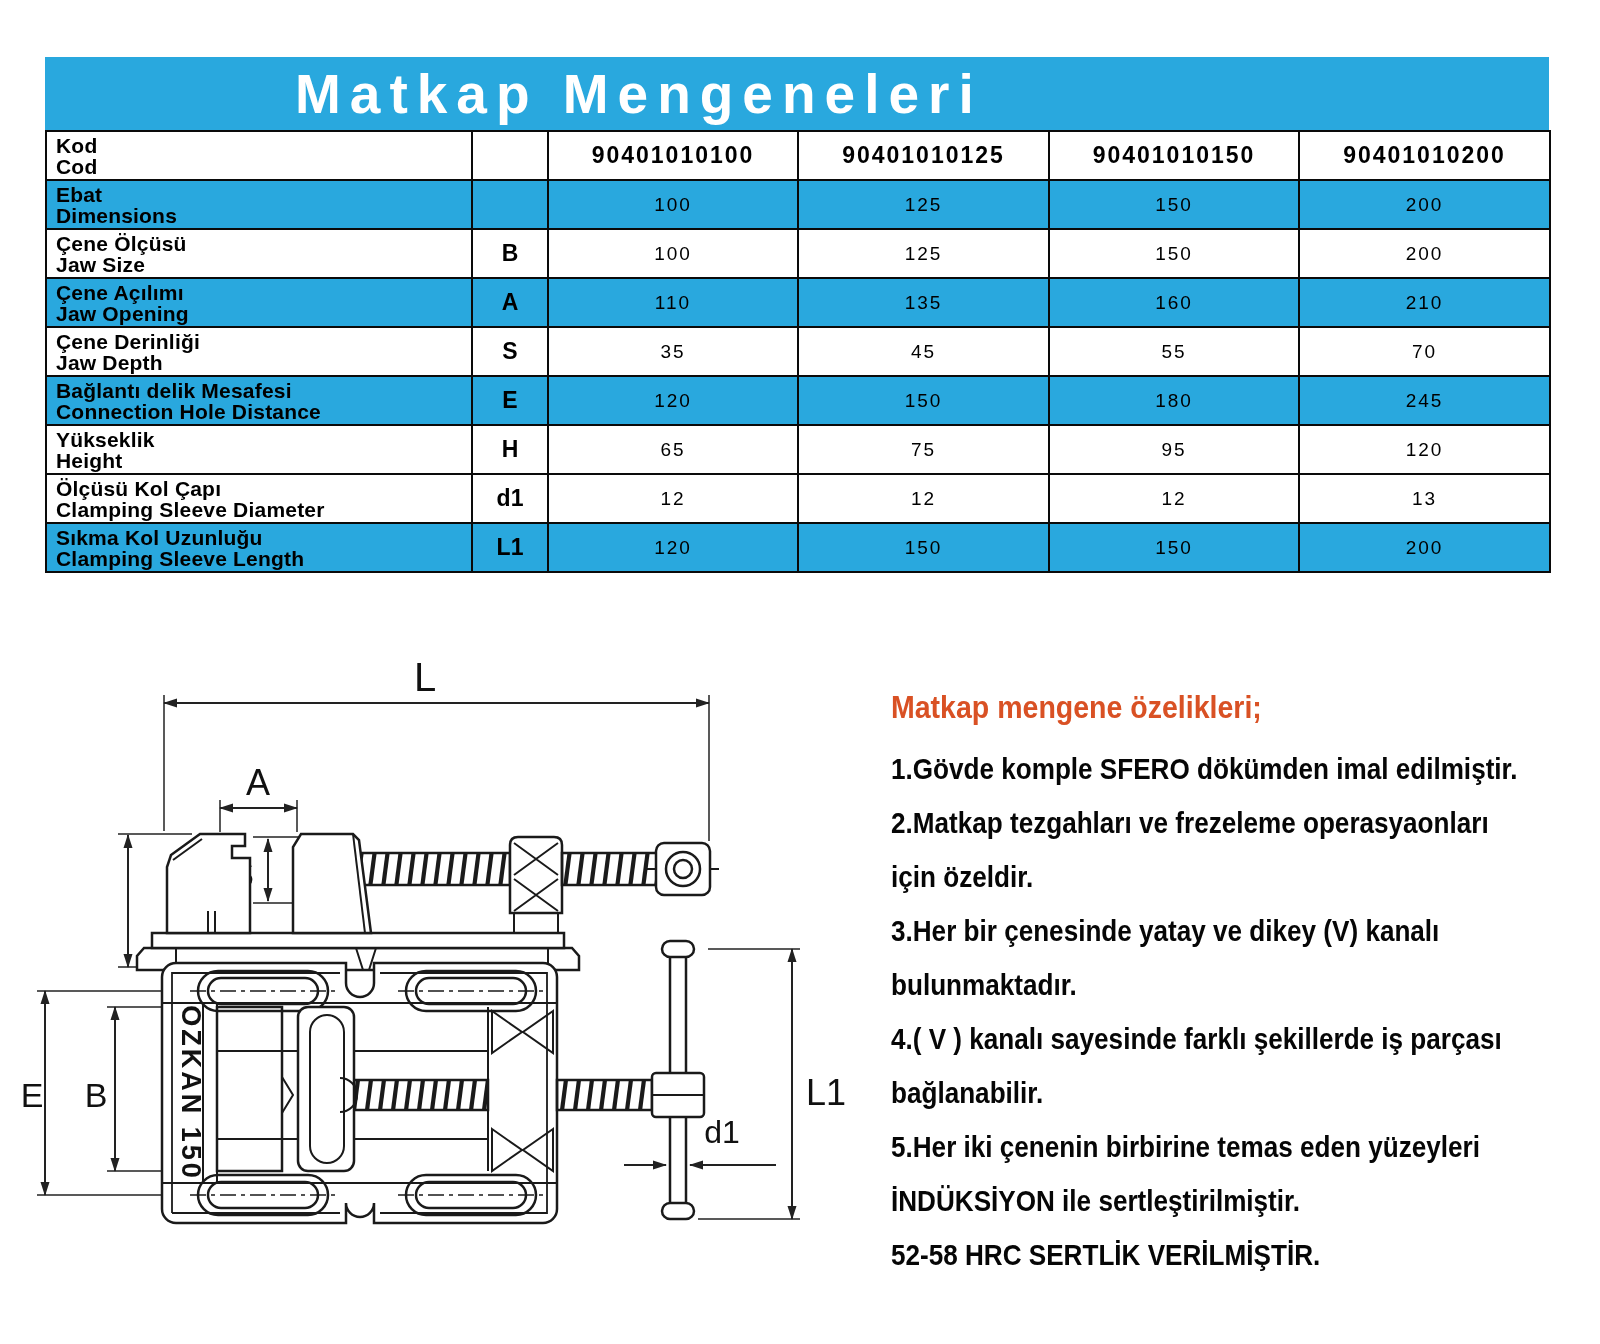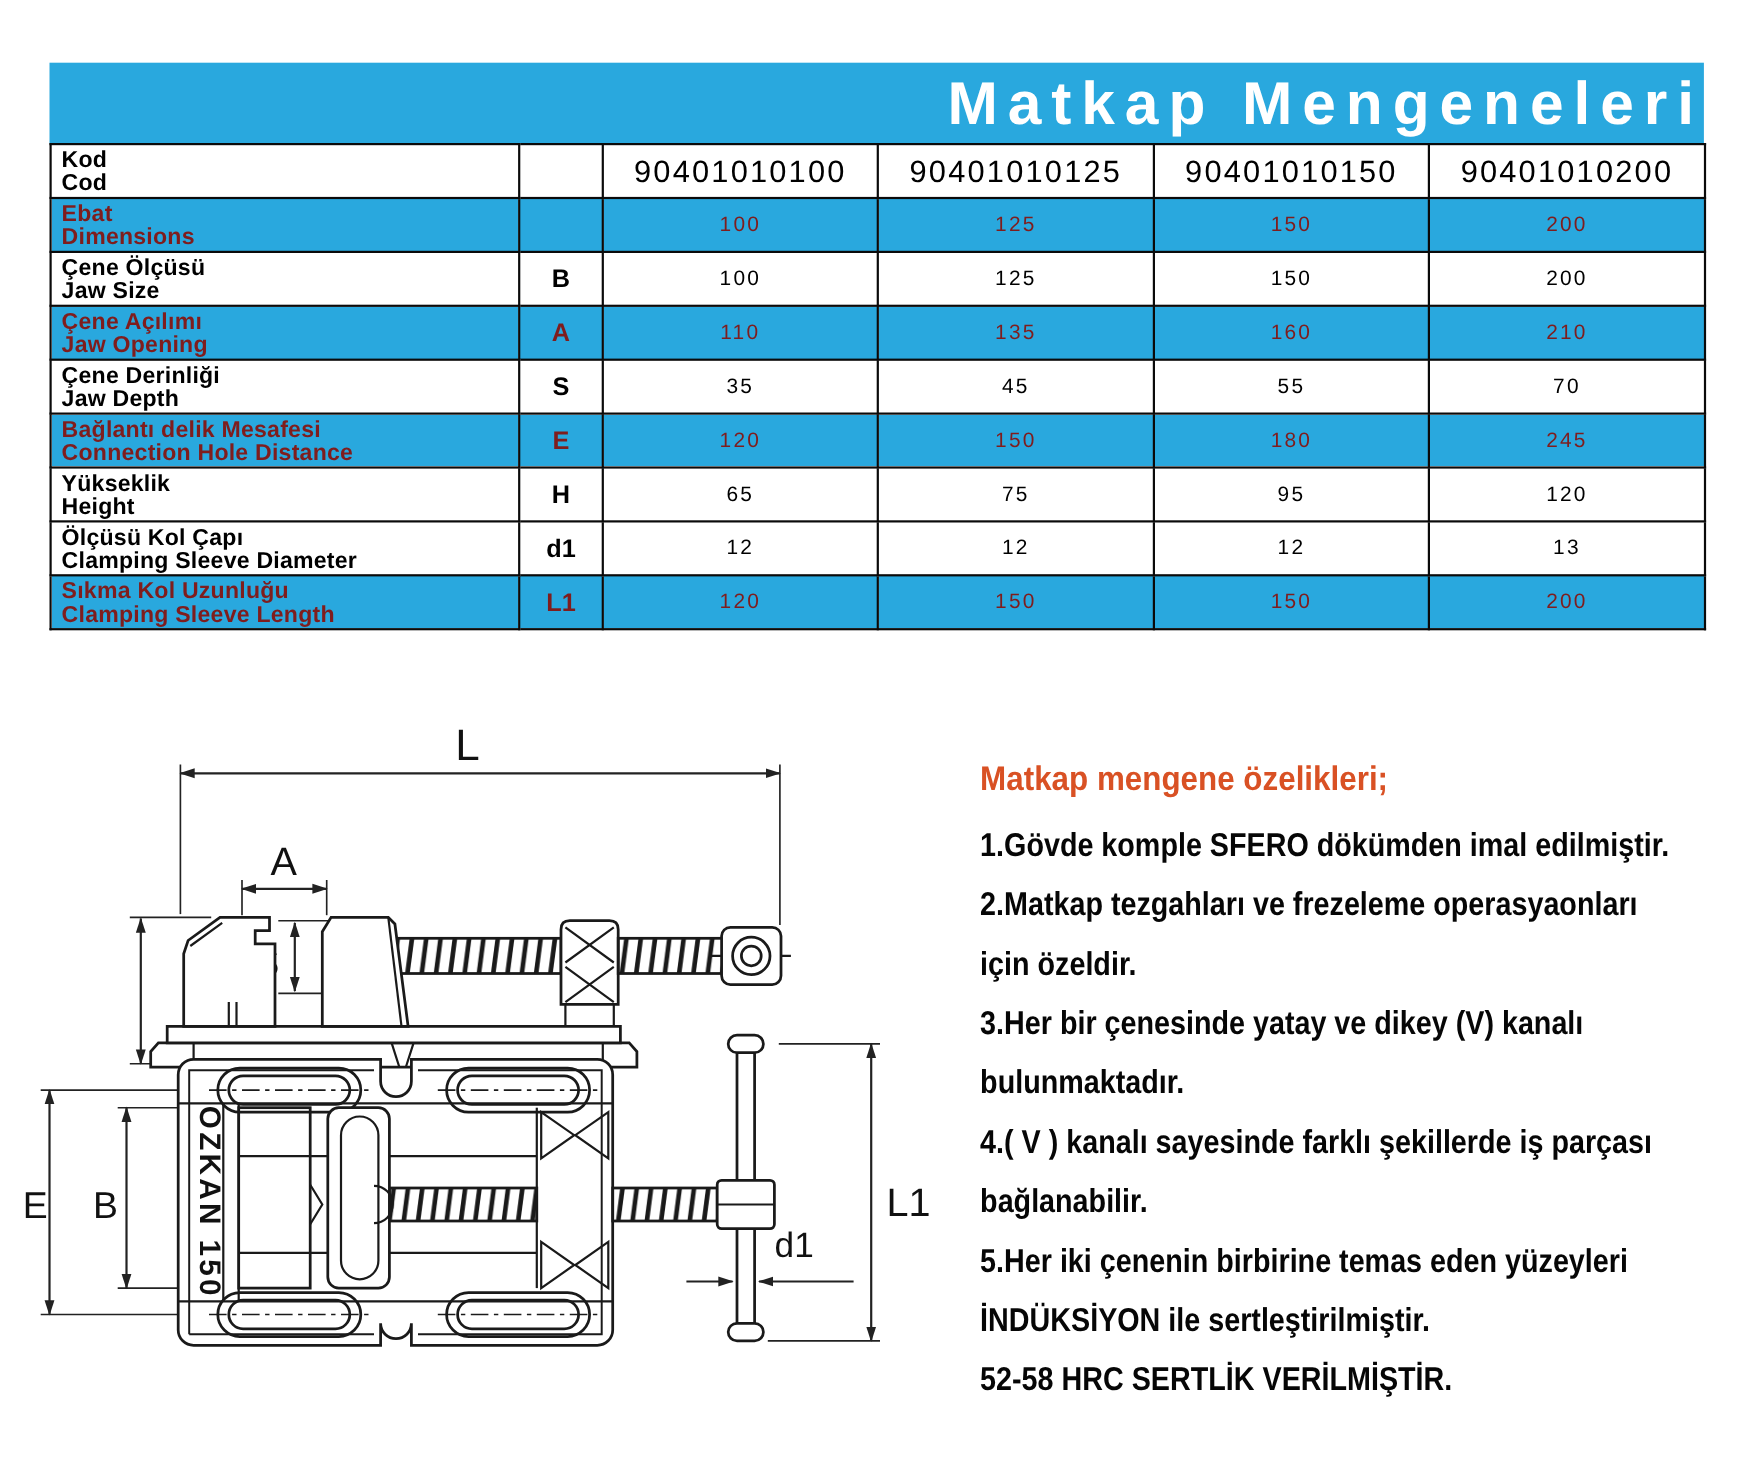--- a/index.html
+++ b/index.html
@@ -1,37 +1,37 @@
 <!DOCTYPE html>
 <html><head>
 <meta charset="utf-8">
 <style>
   html,body{margin:0;padding:0;background:#fff;}
   #page{position:relative;width:1600px;height:1344px;background:#ffffff;overflow:hidden;
         font-family:"Liberation Sans", sans-serif;}
 
   
   #banner{position:absolute;left:45px;top:57px;width:1504px;height:73px;background:#29a8de;
-          display:flex;align-items:center;justify-content:flex-end;}
+          display:flex;align-items:center;justify-content:flex-start;}
   #banner .title{color:#ffffff;font-weight:bold;font-size:55px;letter-spacing:9px;
                  padding-left:250px;white-space:nowrap;}
 
   
   #spec{position:absolute;left:45px;top:130px;width:1504px;border-collapse:collapse;
         table-layout:fixed;}
   #spec td{border:2px solid #0a0a0a;height:45px;padding:0;vertical-align:middle;
            overflow:hidden;}
   #spec tr{background:#ffffff;color:#000;}
-  #spec tr.blue{background:#29a8de;color:#7f1d1d;}
+  #spec tr.blue{background:#29a8de;color:#000000;}
   #spec td.lbl{padding:1px 3px 1px 9px;}
   #spec td.lbl div{font-weight:bold;font-size:21px;line-height:21px;letter-spacing:.2px;
                    white-space:nowrap;}
   #spec td.sym{text-align:center;font-weight:bold;font-size:23px;}
   #spec td.val{text-align:center;font-size:19px;font-weight:500;letter-spacing:2px;}
-  #spec tr.code td.val{font-weight:normal;font-size:28px;letter-spacing:2px;}
+  #spec tr.code td.val{font-weight:bold;font-size:23px;letter-spacing:2px;}
 
   
   .drawing{position:absolute;}
   svg text{font-family:"Liberation Sans", sans-serif;fill:#111;}
 
   
   #features{position:absolute;left:891px;top:690px;width:640px;}
   #features .ftitle{color:#d95124;font-weight:bold;font-size:31px;line-height:36px;
                     margin:0 0 28px 0;transform:scaleX(.92);transform-origin:0 50%;
                     white-space:nowrap;}

